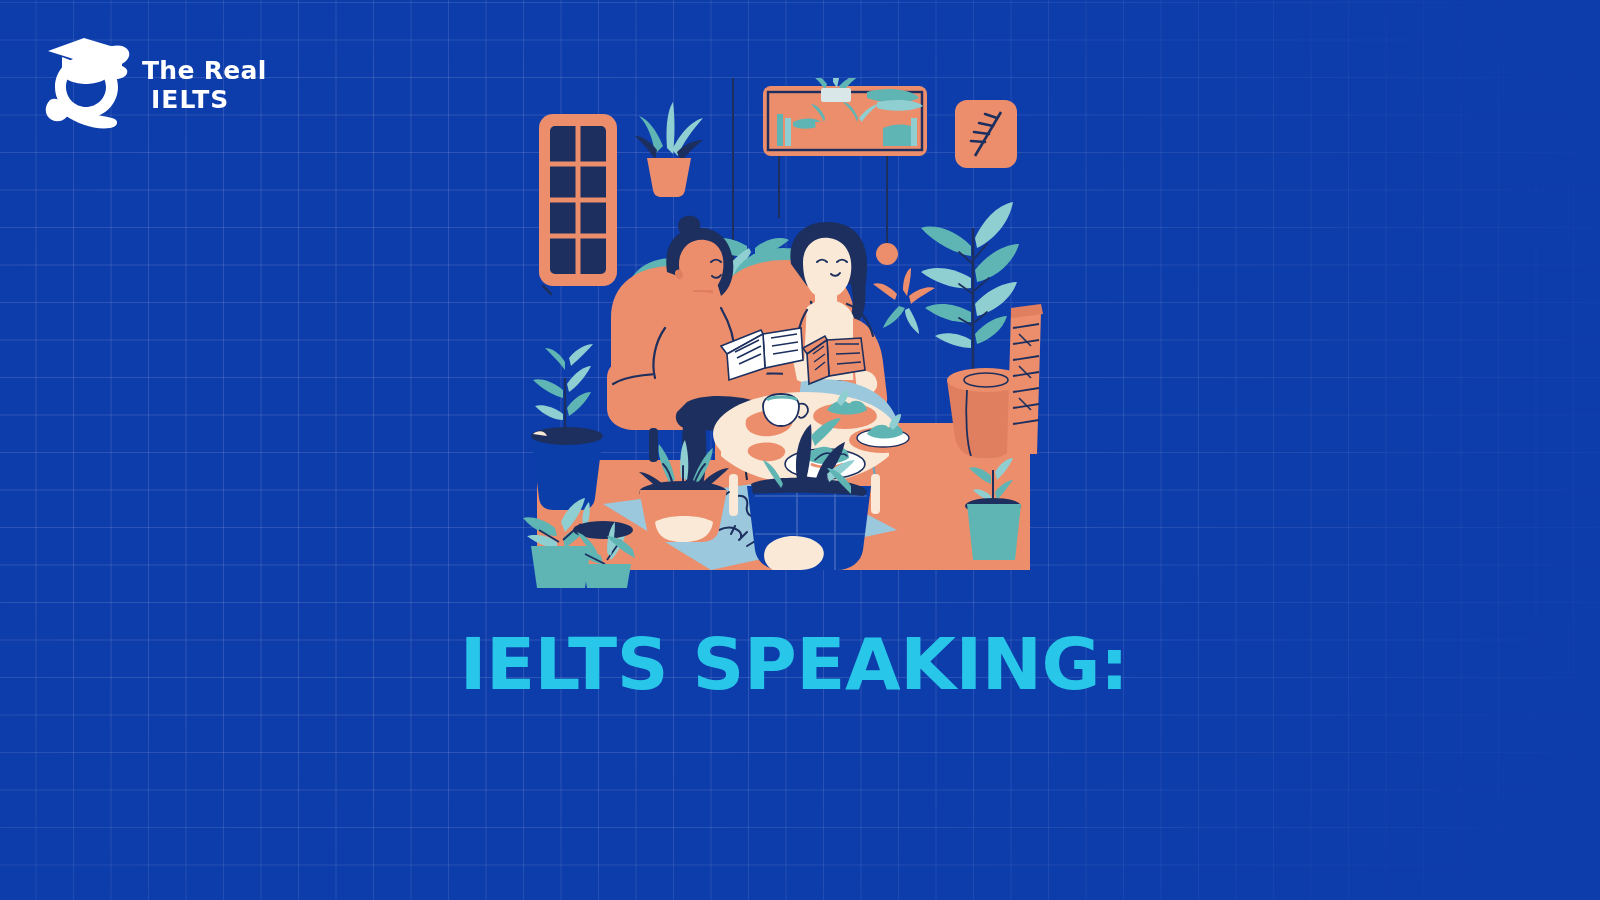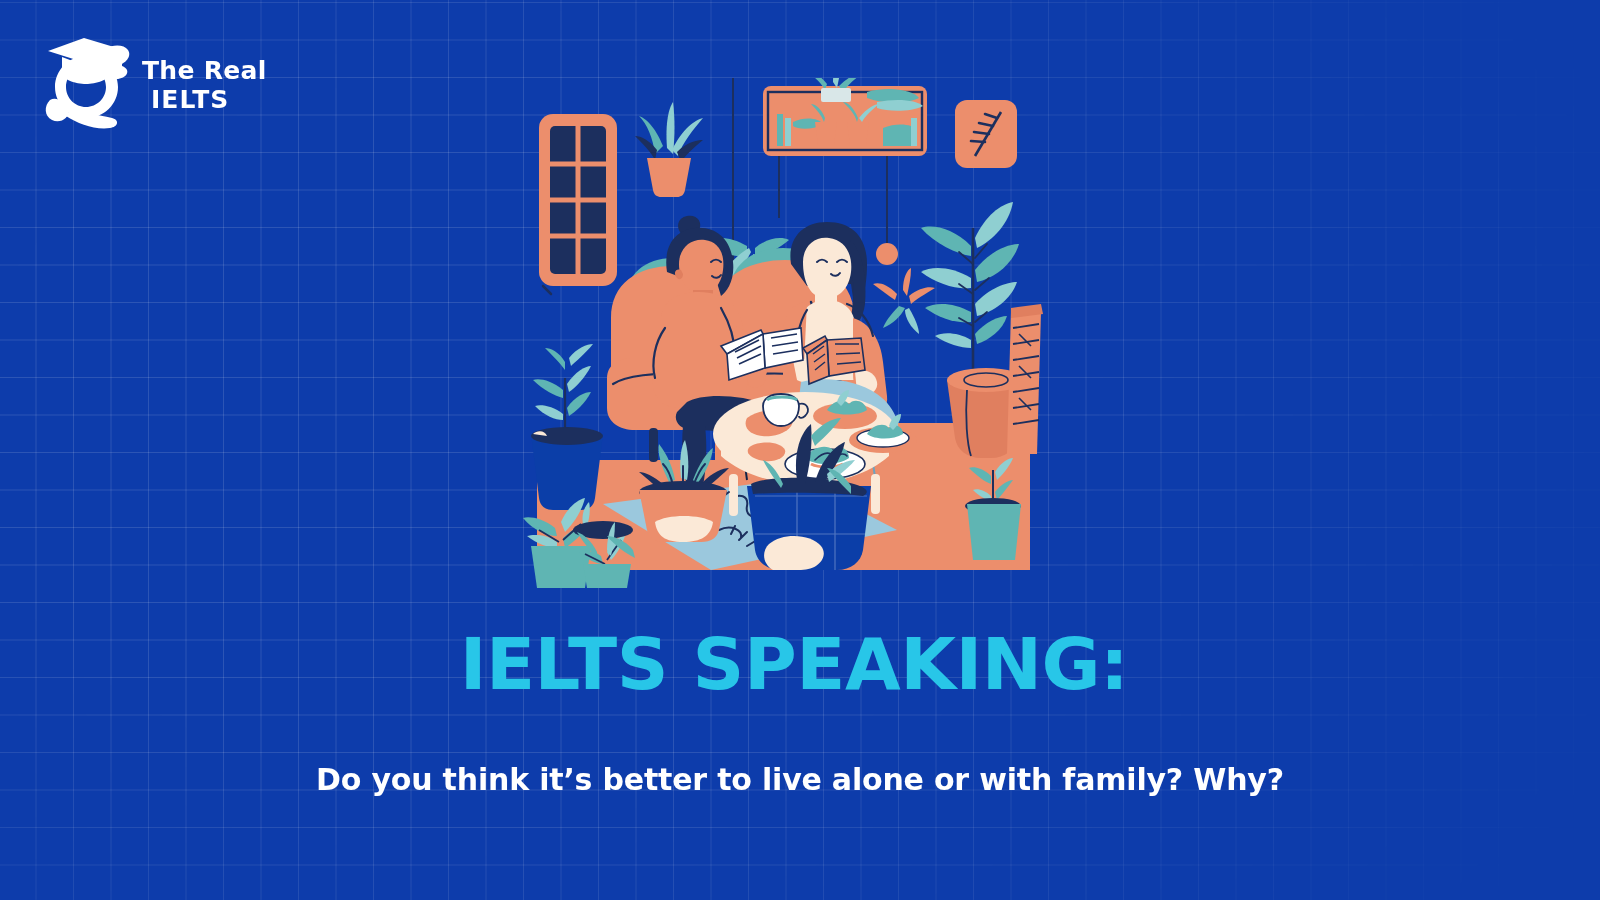--- a/index.html
+++ b/index.html
@@ -463,15 +463,14 @@
       </g>
 
       <g>
         <path d="M336 408 C328 396, 318 390, 312 390 C320 400, 330 410, 336 416 Z" fill="#5fb5b3"></path>
       </g>
     </svg>
   </div>
 
   <div id="headline">IELTS SPEAKING:</div>
 
-  <div id="subtitle">Do you think it’s better to live alone or with family? Why?</div>
 
 </div>
 
 </body></html>

